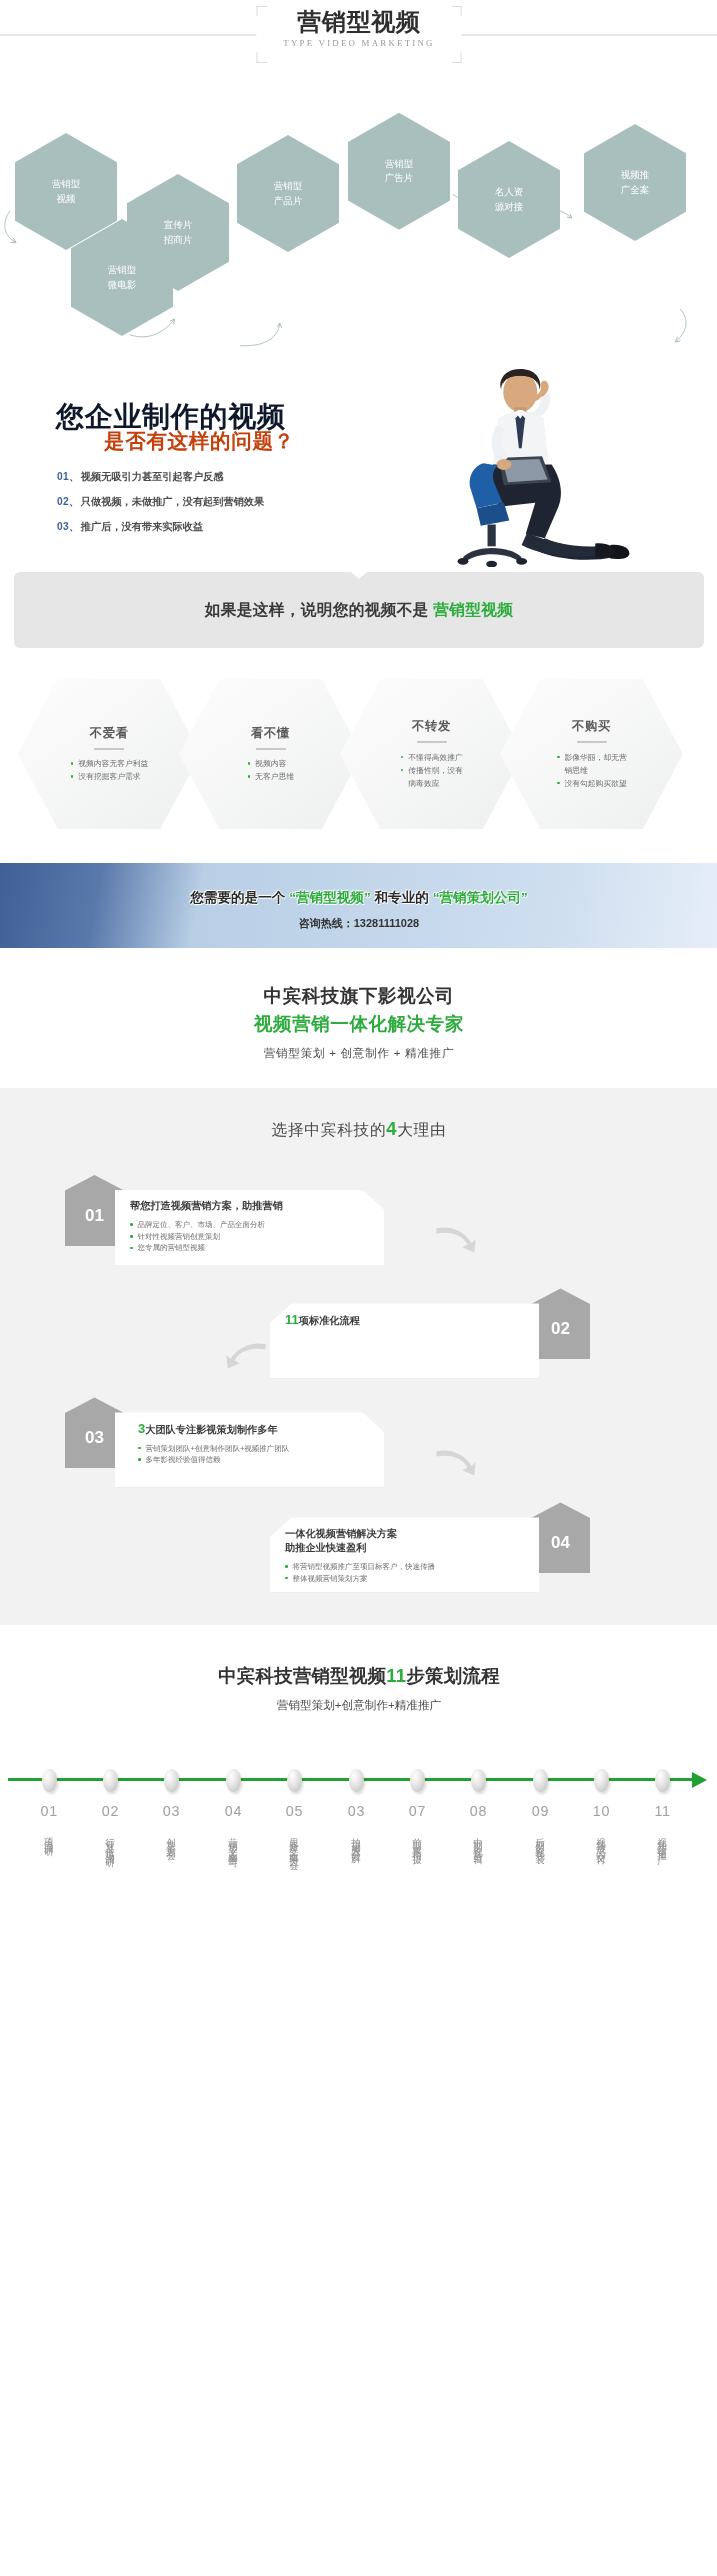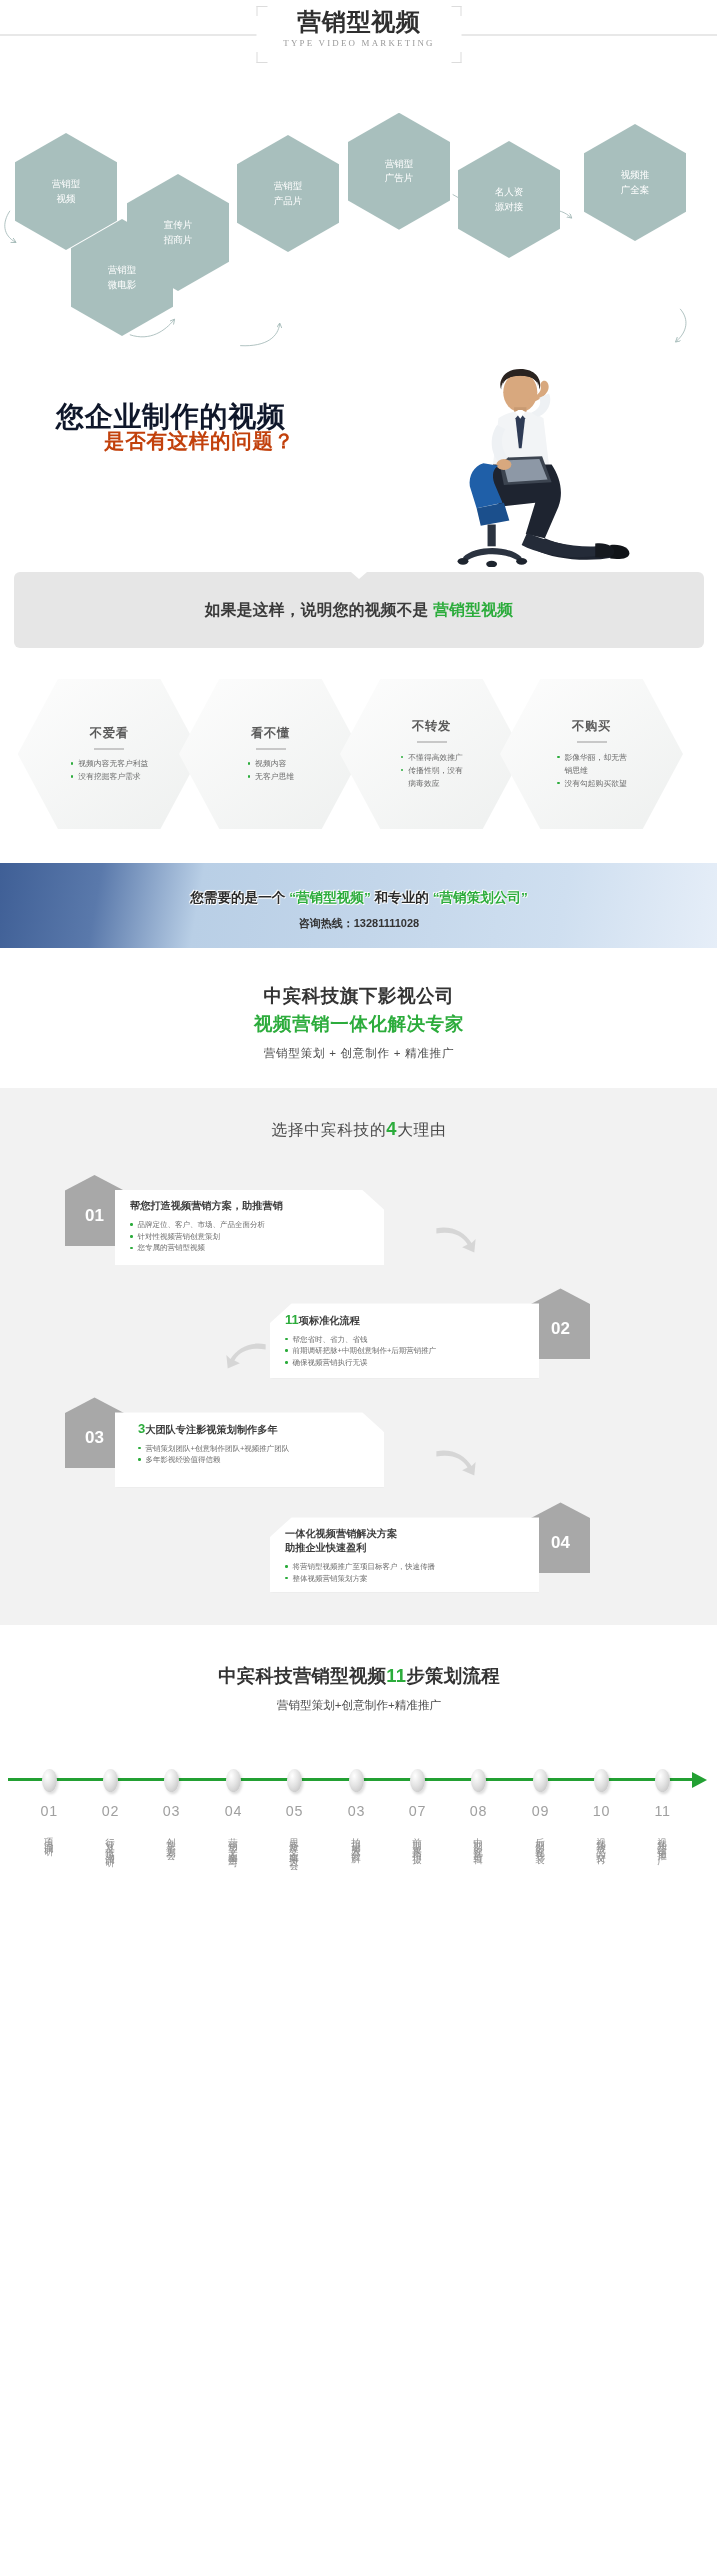--- a/index.html
+++ b/index.html
@@ -190,20 +190,34 @@
       </div>
     <div class="hex" style="left:584px; top:29px;">
         <span style="white-space:pre-line">视频推
 广全案</span>
       </div>
   </div>
 
   <div class="qsec">
     <div class="qtitle1">您企业制作的视频</div>
     <div class="qtitle2">是否有这样的问题？</div>
+    <div class="qlist">
+      <div class="qrow">
+        <span class="qnum">01、</span>
+        <span class="qtxt">视频无吸引力甚至引起客户反感</span>
+      </div>
+      <div class="qrow">
+        <span class="qnum">02、</span>
+        <span class="qtxt">只做视频，未做推广，没有起到营销效果</span>
+      </div>
+      <div class="qrow">
+        <span class="qnum">03、</span>
+        <span class="qtxt">推广后，没有带来实际收益</span>
+      </div>
+    </div>
 
     <svg class="bizman" viewBox="0 0 330 300">
 
       <ellipse cx="150" cy="44" rx="25" ry="29" fill="#d8a87e"></ellipse>
       <path d="M124,36 C124,14 176,14 176,36 C176,24 168,15 150,15 C132,15 124,24 124,36Z" fill="#241d19"></path>
       <path d="M122,40 C118,32 122,10 150,10 C178,10 182,32 178,40 C178,26 168,20 150,20 C132,20 122,26 122,40Z" fill="#2a2320"></path>
 
       <path d="M163,60 C186,54 196,40 190,30 C186,24 178,28 180,36 C182,44 172,52 158,56Z" fill="#d8a87e"></path>
 
       <rect x="141" y="66" width="18" height="14" fill="#c89a72"></rect>
@@ -333,25 +347,20 @@
             <li>针对性视频营销创意策划</li>
             <li>您专属的营销型视频</li>
           </ul>
         </div>
       </div>
 
       <div class="rcard" style="left:270px; top:127px;">
         <div class="rbadge" style="right:0;">02</div>
         <div class="rbody clipL" style="left:0;">
           <div class="rtitle"><b>11</b><span>项标准化流程</span></div>
-          <ul class="rlines">
-            <li>帮您省时、省力、省钱</li>
-            <li>前期调研把脉+中期创意制作+后期营销推广</li>
-            <li>确保视频营销执行无误</li>
-          </ul>
         </div>
       </div>
 
       <div class="rcard" style="left:65px; top:236px;">
         <div class="rbadge" style="left:0;">03</div>
         <div class="rbody clipR" style="left:50px;padding-left:23px;">
           <div class="rtitle"><b>3</b><span>大团队专注影视策划制作多年</span></div>
           <ul class="rlines">
             <li>营销策划团队+创意制作团队+视频推广团队</li>
             <li>多年影视经验值得信赖</li>

